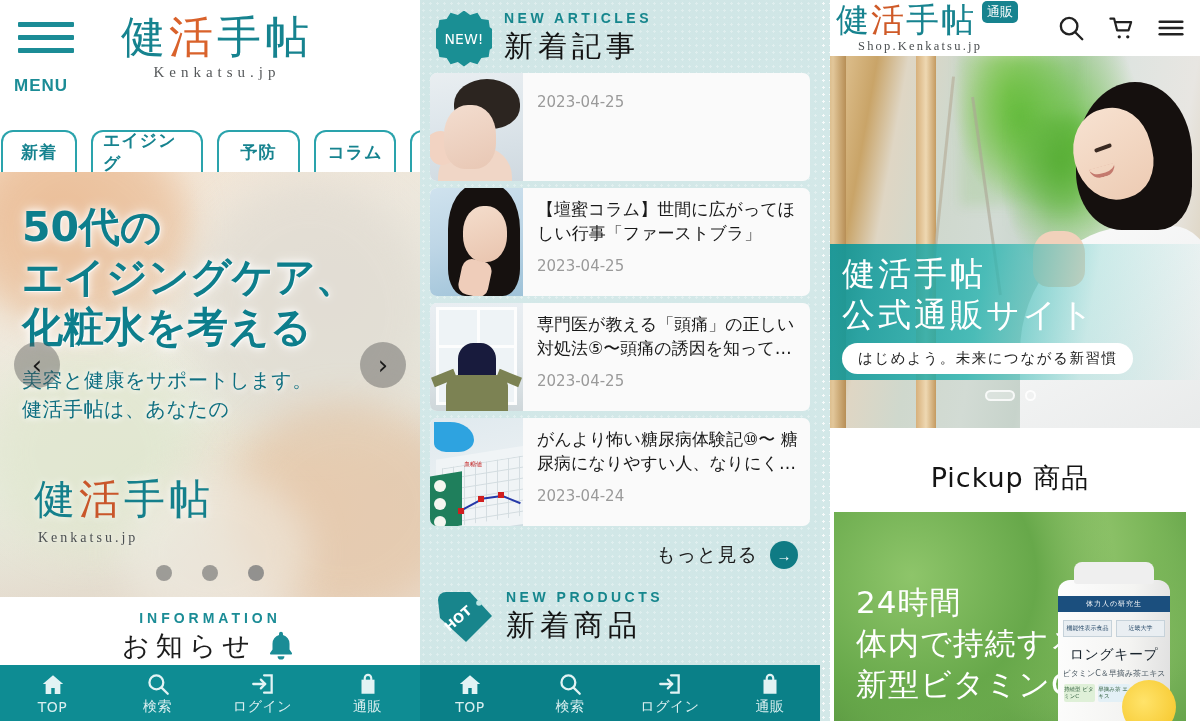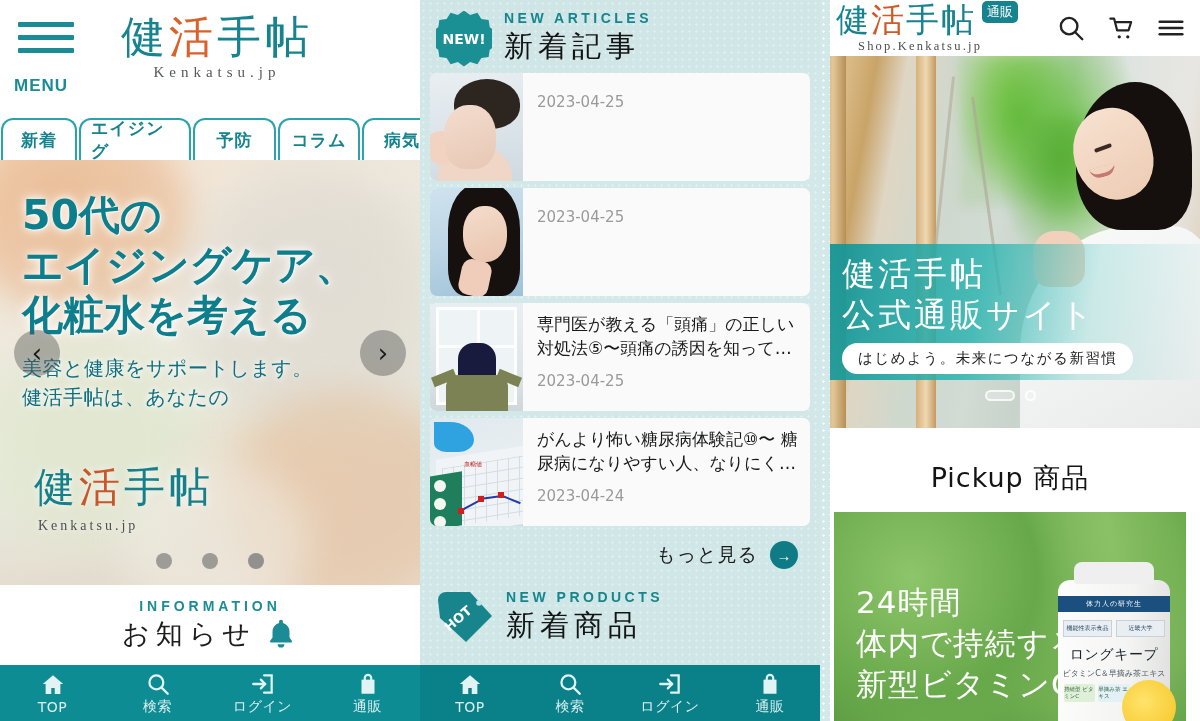--- a/index.html
+++ b/index.html
@@ -27,21 +27,21 @@
     font-size: 44px; color: #16838f; letter-spacing: 4px; line-height: 1.05;
     font-family: "DejaVu Serif", serif; font-weight: normal;
     white-space: nowrap;
   }
   .p1-logo .kanji .accent { color: #d9622b; }
   .p1-logo .romaji {
     font-size: 15px; color: #55585a; letter-spacing: 5px; margin-top: 4px;
     font-family: "Liberation Serif", serif;
   }
 
-  .p1-tabs { display: flex; gap: 2px; padding: 0 1px; height: 50px; align-items: flex-end; }
+  .p1-tabs { display: flex; gap: 14px; padding: 0 1px; height: 50px; align-items: flex-end; margin-top: 12px; }
   .p1-tab {
     flex: 0 0 auto; height: 42px; border: 2px solid #2aa3ac; border-bottom: none;
     border-radius: 12px 12px 0 0; background: #ffffff; display: flex; align-items: center;
     justify-content: center; padding: 0 10px; color: #16838f; font-size: 17px; font-weight: bold;
     letter-spacing: 1px; cursor: pointer; font-family: "DejaVu Sans", sans-serif;
   }
   .p1-tab.t0 { width: 76px; }
   .p1-tab.t1 { width: 112px; }
   .p1-tab.t2 { width: 83px; }
   .p1-tab.t3 { width: 82px; }
@@ -129,21 +129,21 @@
       radial-gradient(circle, rgba(255,255,255,.75) 1.1px, rgba(255,255,255,0) 1.4px);
     background-size: 7px 7px;
   }
   .p2-wash {
     position: absolute; inset: 0;
     background: linear-gradient(170deg, #cfe5e5 0%, #d7eaea 35%, #cfe6e6 100%);
     opacity: .6; pointer-events: none;
   }
   .sec-head { position: relative; display: flex; align-items: center; gap: 12px; padding: 10px 0 6px 16px; z-index: 3; }
   .new-badge {
-    width: 56px; height: 56px; background: #1a8f94; color: #fff; font-size: 14px; font-weight: bold;
+    width: 56px; height: 56px; background: #1a8f94; color: #fff; font-size: 14px; font-weight: normal;
     display: flex; align-items: center; justify-content: center; flex: 0 0 auto;
     clip-path: polygon(50% 0%,61% 8%,74% 4%,81% 15%,94% 17%,96% 30%,107% 38%,103% 50%,107% 62%,96% 70%,94% 83%,81% 85%,74% 96%,61% 92%,50% 100%,39% 92%,26% 96%,19% 85%,6% 83%,4% 70%,-7% 62%,-3% 50%,-7% 38%,4% 30%,6% 17%,19% 15%,26% 4%,39% 8%);
     font-family: "DejaVu Sans", sans-serif;
   }
   .hot-badge {
     width: 58px; height: 56px; flex: 0 0 auto; position: relative;
   }
   .sec-title .eng { font-size: 14px; letter-spacing: 3.5px; color: #16868d; font-weight: bold; }
   .sec-title .jp { font-size: 29px; letter-spacing: 5px; color: #141414; margin-top: 1px; font-family: "DejaVu Sans", sans-serif; }
 
@@ -421,20 +421,21 @@
         <div class="art-body">
           <div class="art-date">2023-04-25</div>
         </div>
       </div>
       <div class="art-card">
         <div class="art-thumb th2">
             <div class="lip"></div>
             <div class="hnd"></div>
           </div>
         <div class="art-body">
+          <div class="art-title">【壇蜜コラム】世間に広がってほしい行事「ファーストブラ」</div>
           <div class="art-date">2023-04-25</div>
         </div>
       </div>
       <div class="art-card">
         <div class="art-thumb th3">
           <div class="winfr"></div>
             <div class="arm-l"></div>
             <div class="arm-r"></div>
             <div class="pers"></div>
             <div class="body3"></div>

